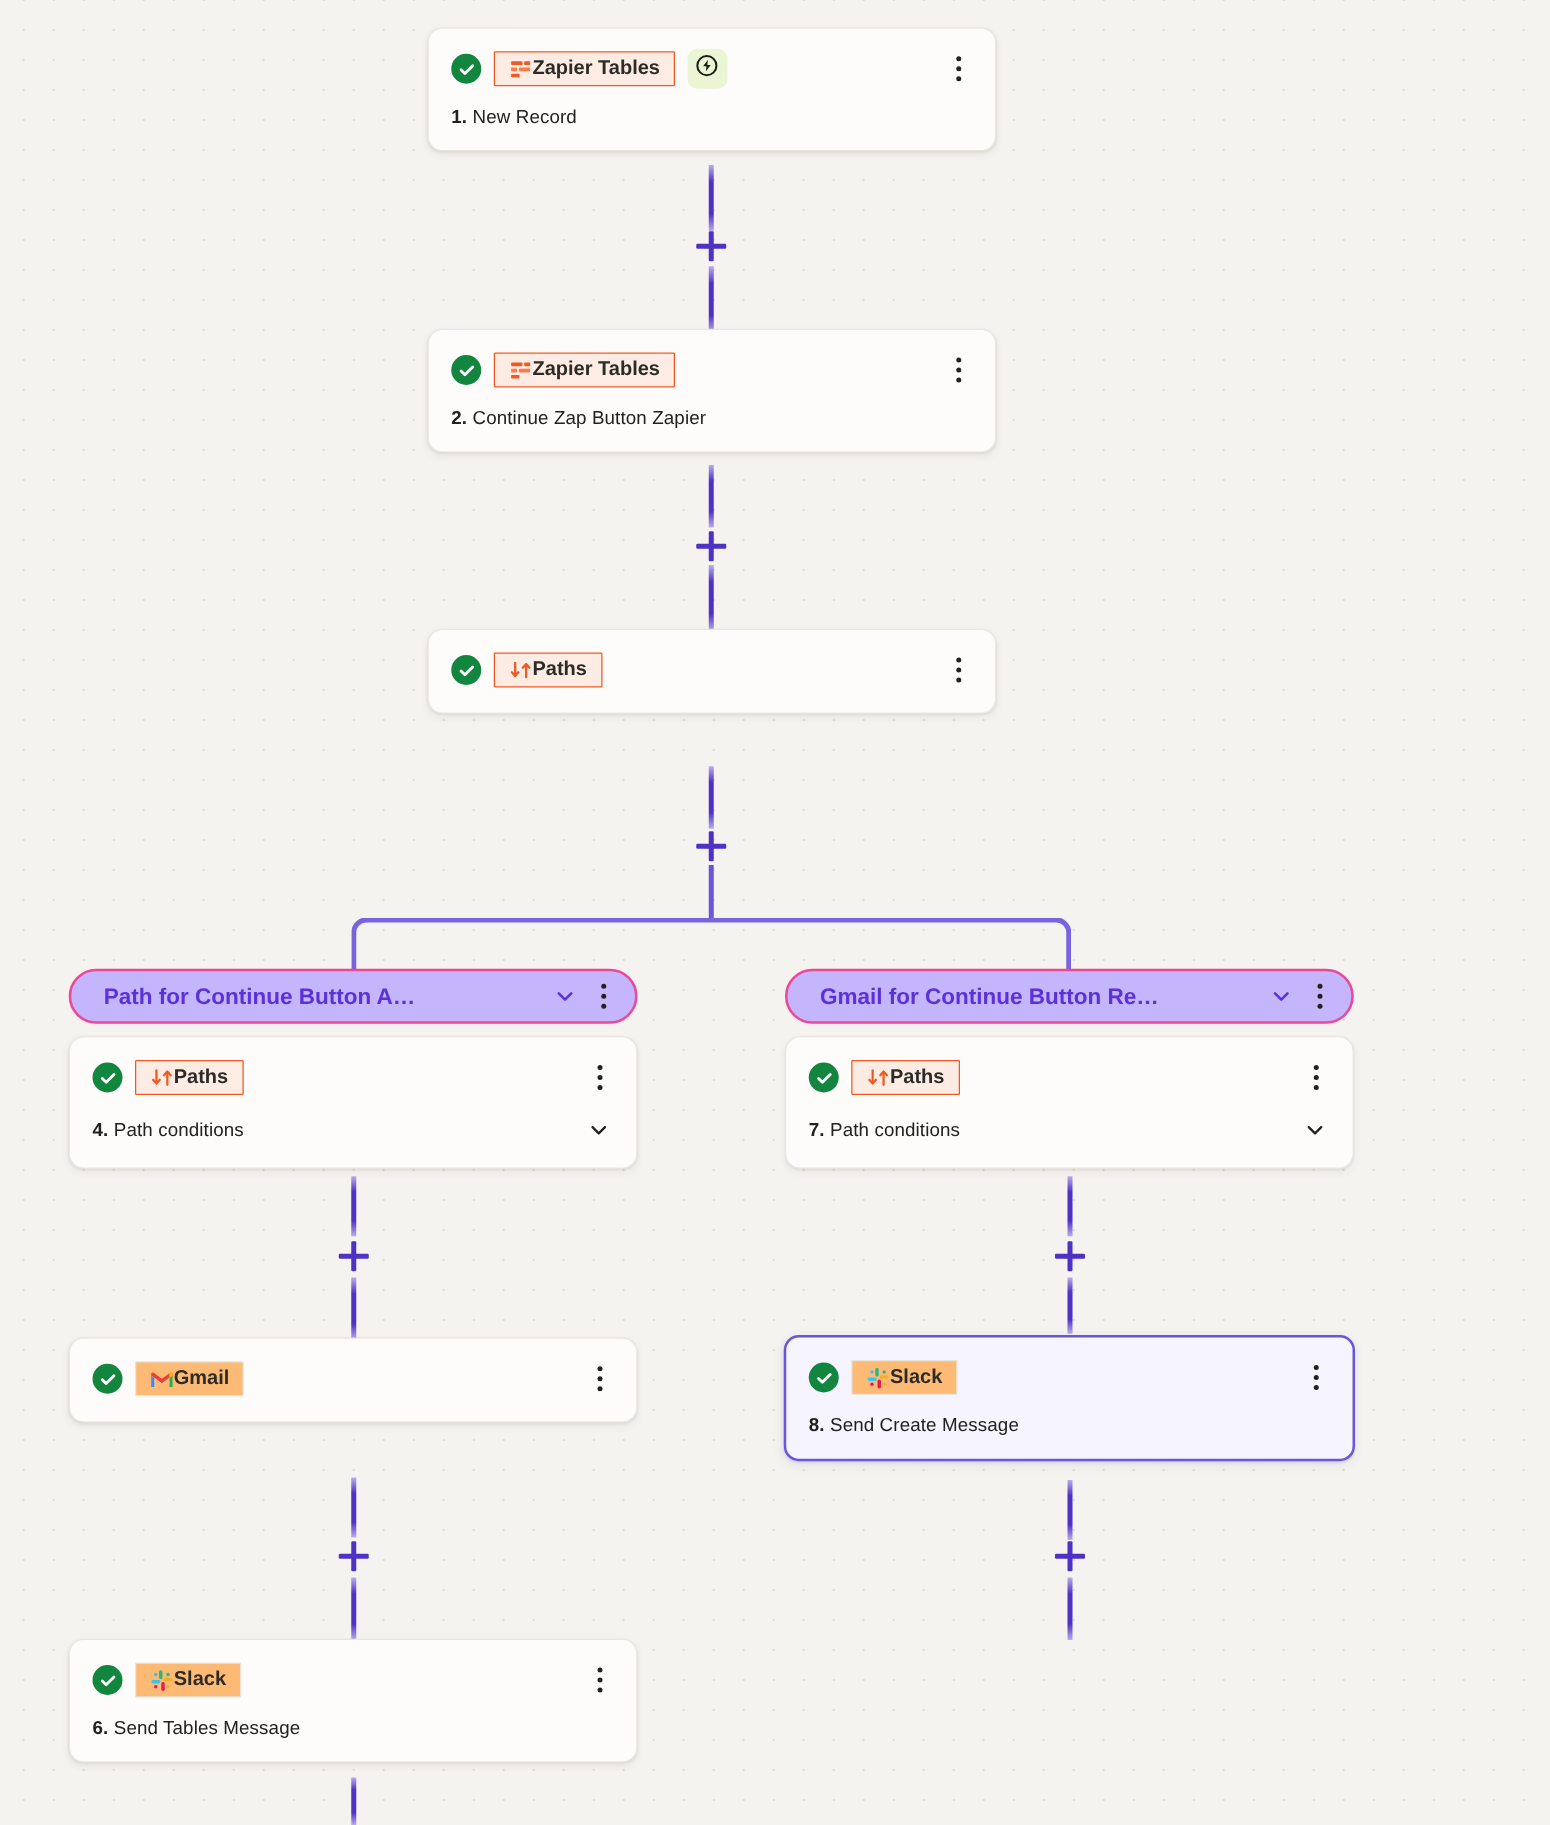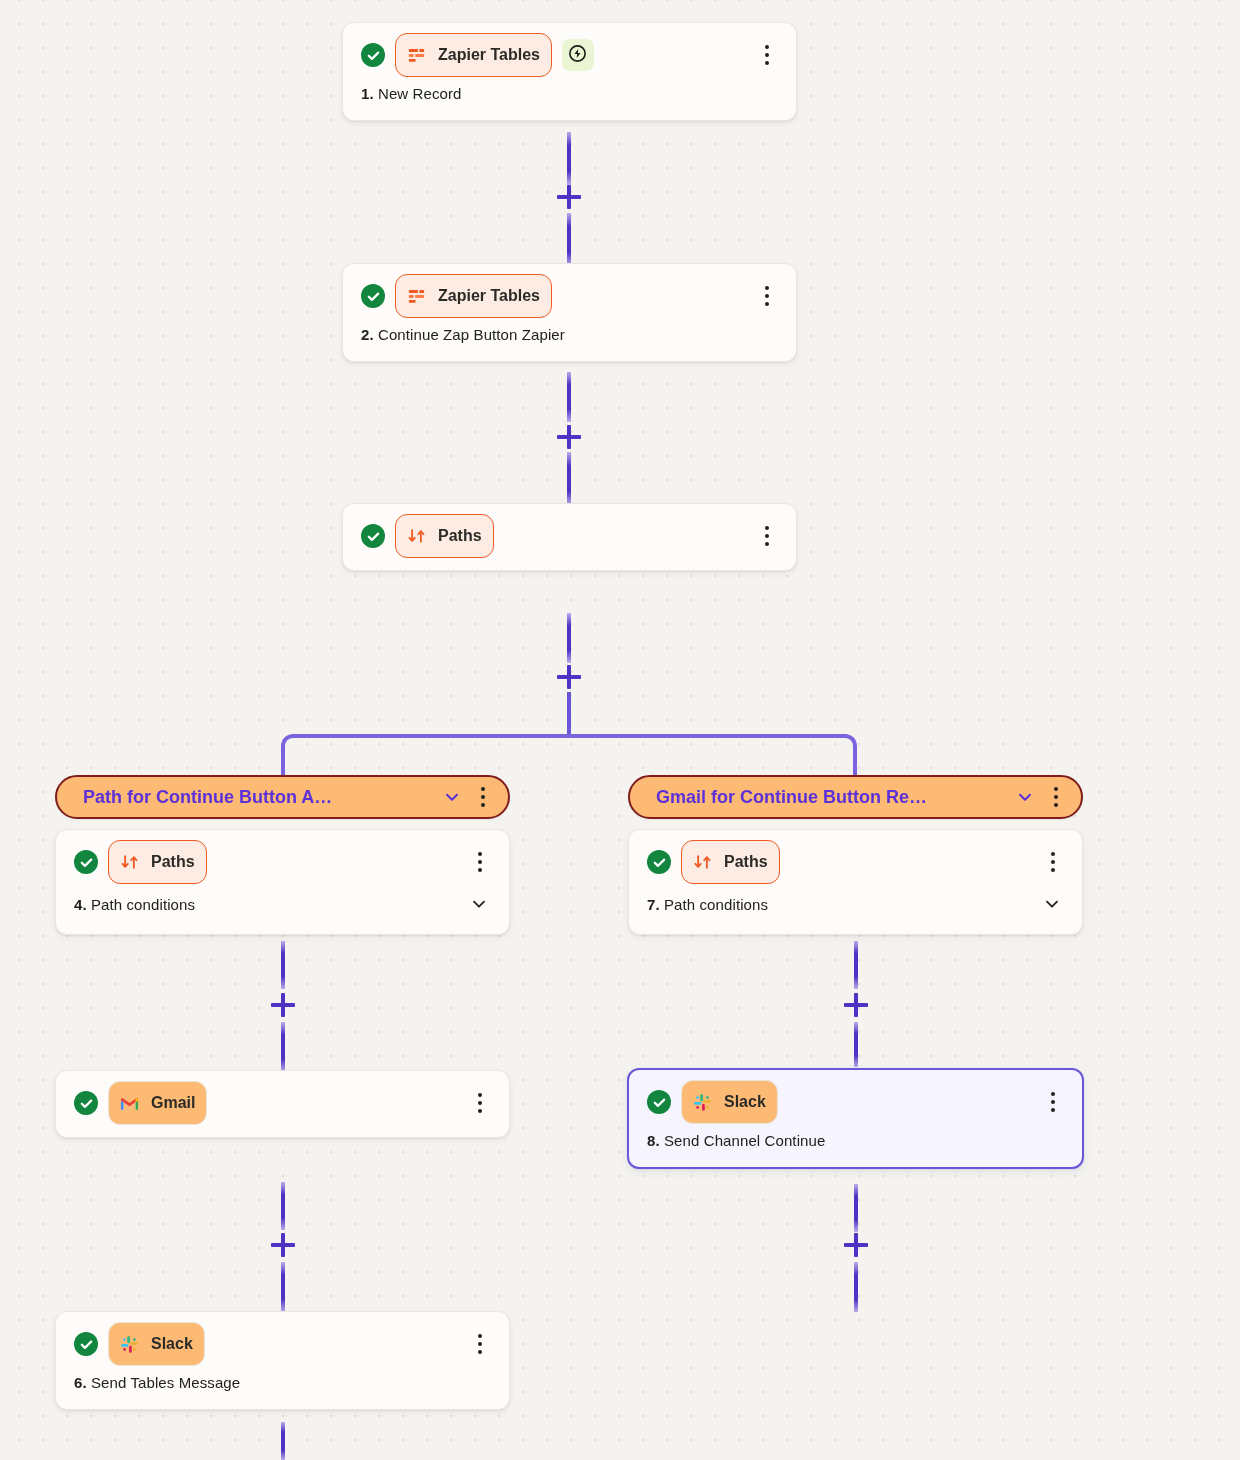--- a/index.html
+++ b/index.html
@@ -110,24 +110,24 @@
     display: flex;
     align-items: center;
     justify-content: center;
     flex: none;
   }
   .check svg { display: block; }
 
   .app-badge {
     display: inline-flex;
     align-items: center;
-    gap: 12px;
-    height: 44px;
+    gap: 0;
+    height: 28px;
     padding: 0 11px;
-    border-radius: 12px;
+    border-radius: 1px;
     font-size: 16px;
     font-weight: 700;
     color: #2c2b28;
     white-space: nowrap;
     flex: none;
   }
   .app-badge.orange {
     background: #fdece3;
     border: 1.5px solid #f05a22;
   }
@@ -184,22 +184,22 @@
     width: 24px; height: 24px;
     display: flex; align-items: center; justify-content: center;
     cursor: pointer;
     flex: none;
   }
 
   
   .path-pill {
     position: absolute;
     height: 44px;
-    background: #fdba74;
-    border: 2px solid #7f1d1d;
+    background: #c4b5fd;
+    border: 2px solid #ec4899;
     border-radius: 22px;
     display: flex;
     align-items: center;
     padding: 0 14px 0 26px;
     box-shadow: 0 1px 2px rgba(30,25,10,.05);
     cursor: pointer;
   }
   .path-pill .ptitle {
     font-size: 18px;
     font-weight: 700;
@@ -548,18 +548,18 @@
       </span>
       <span class="kebab">
           <i></i>
           <i></i>
           <i></i>
         </span>
     </div>
     <div class="card-bottom">
       <div class="card-title">
         <b>8.</b>
-        <span>Send Channel Continue</span>
+        <span>Send Create Message</span>
       </div>
     </div>
   </div>
 
 </div>
 
 </body></html>

